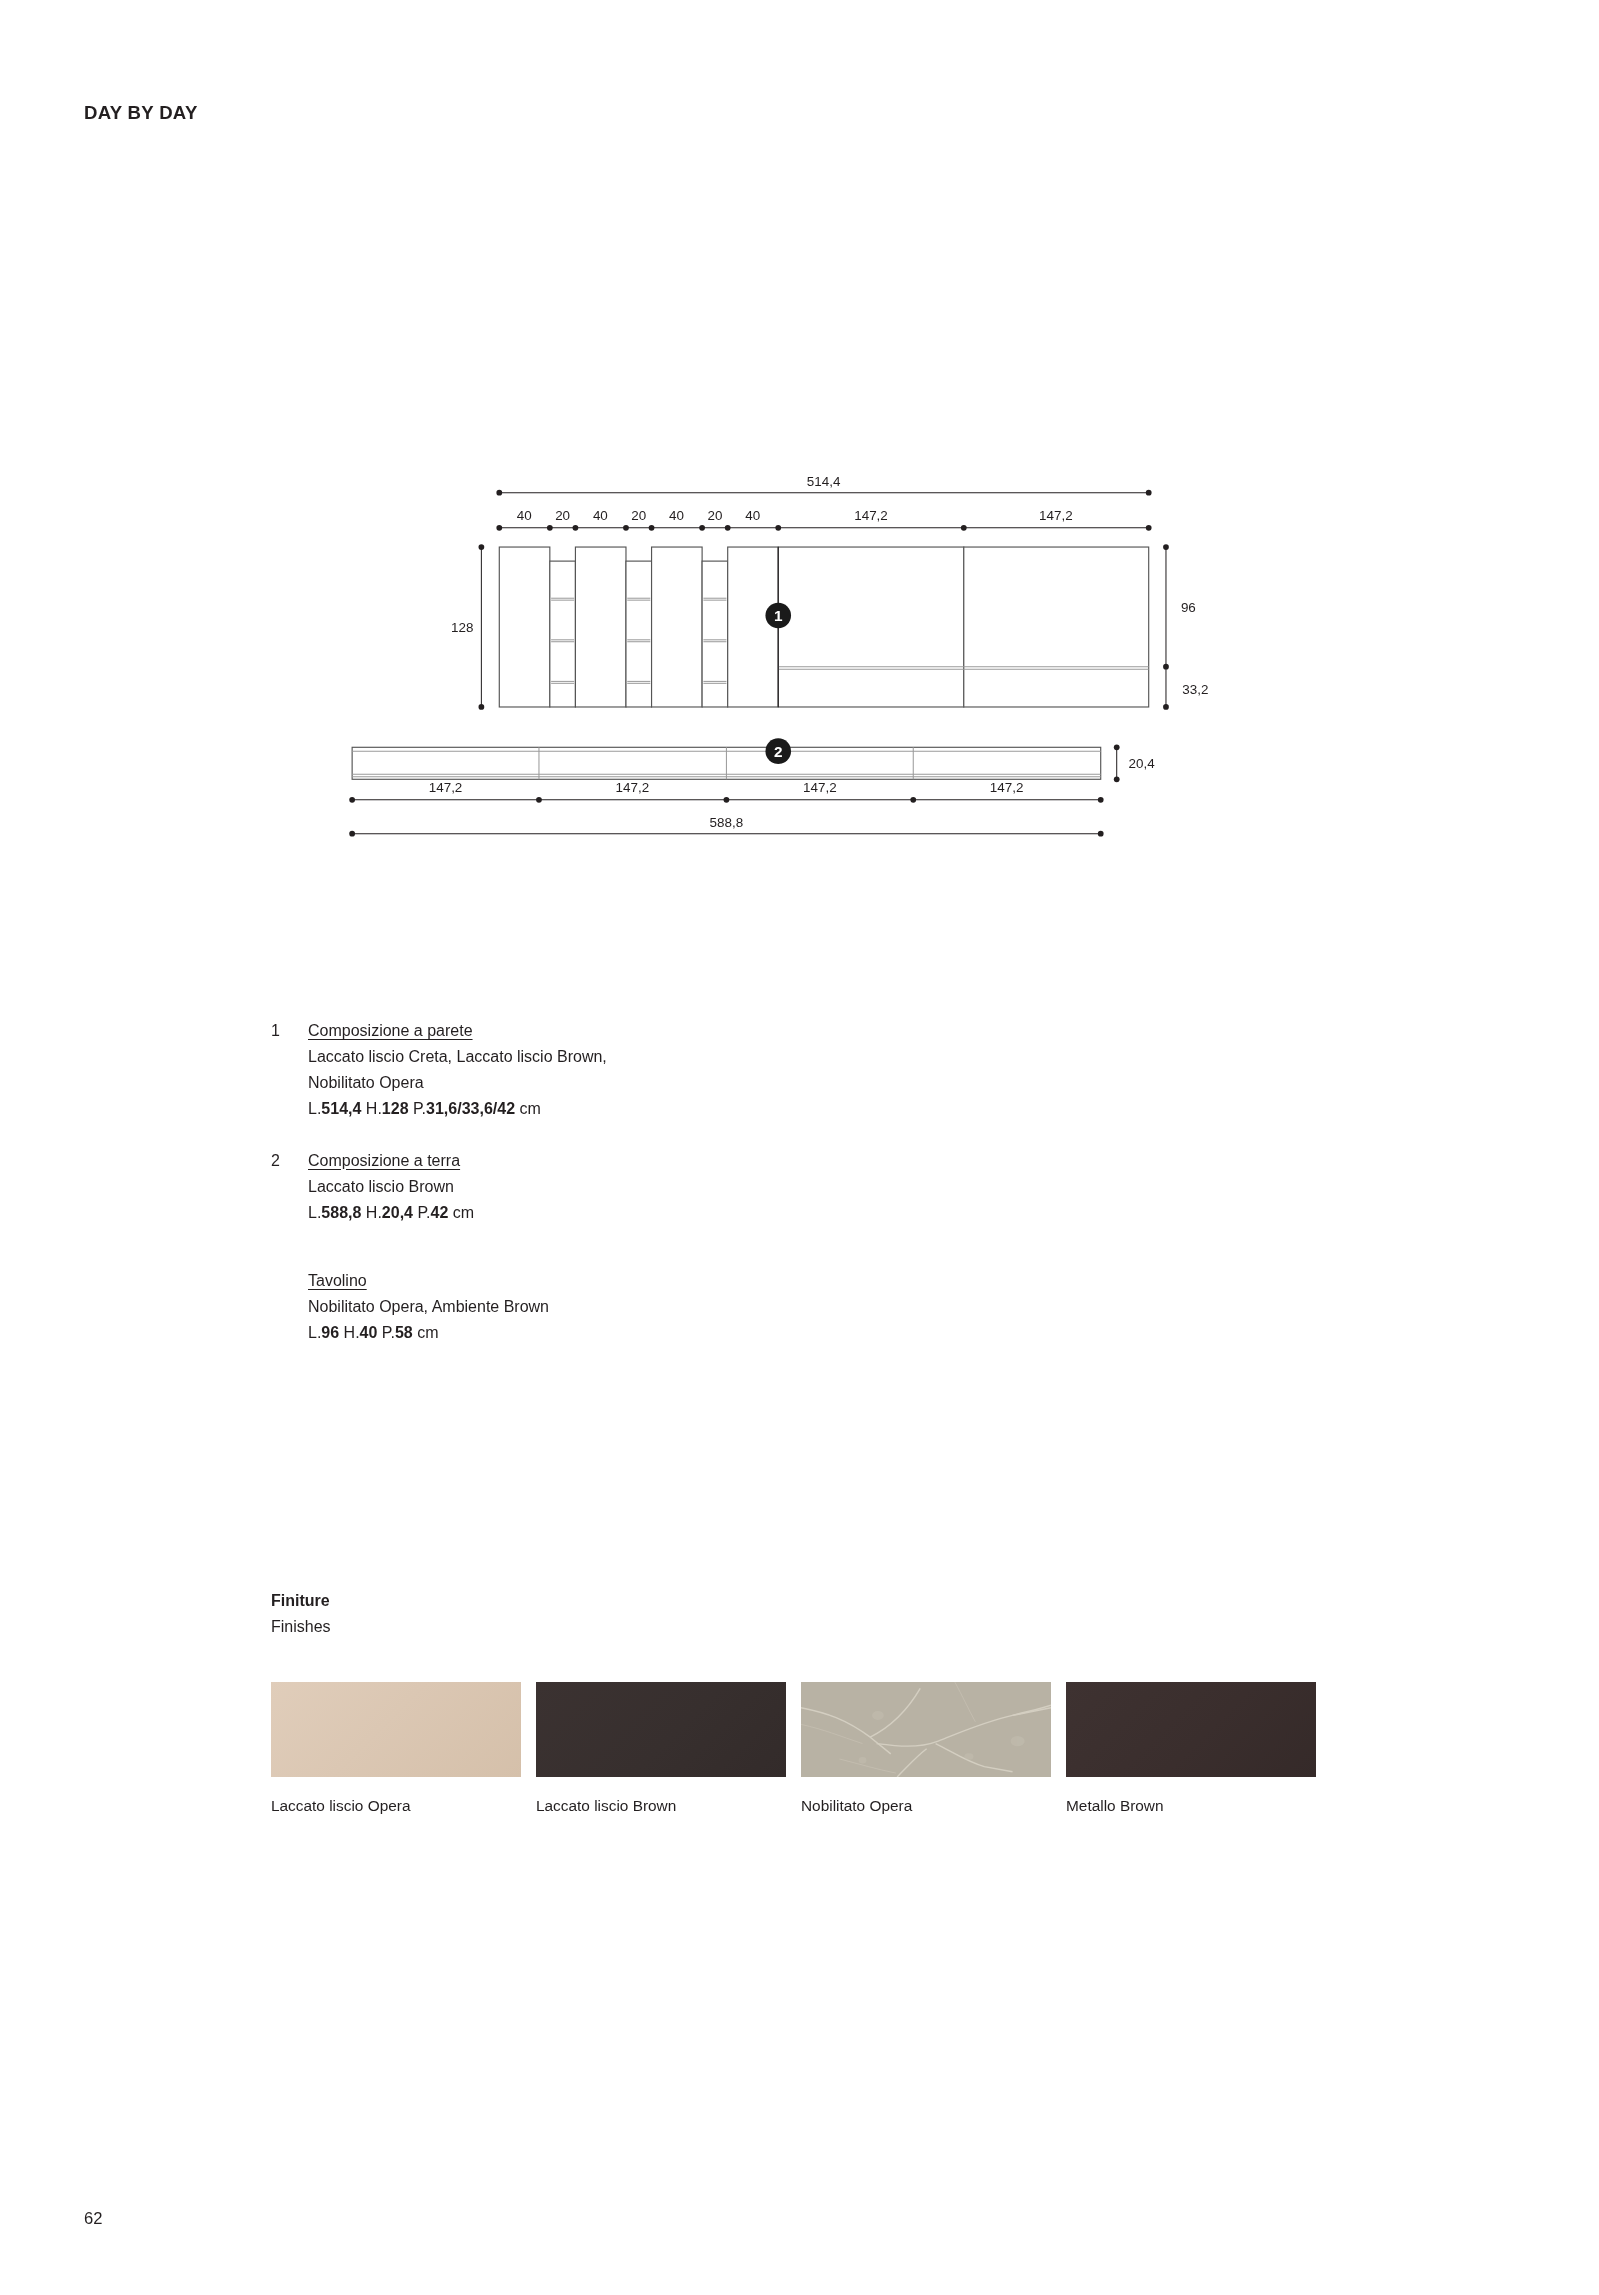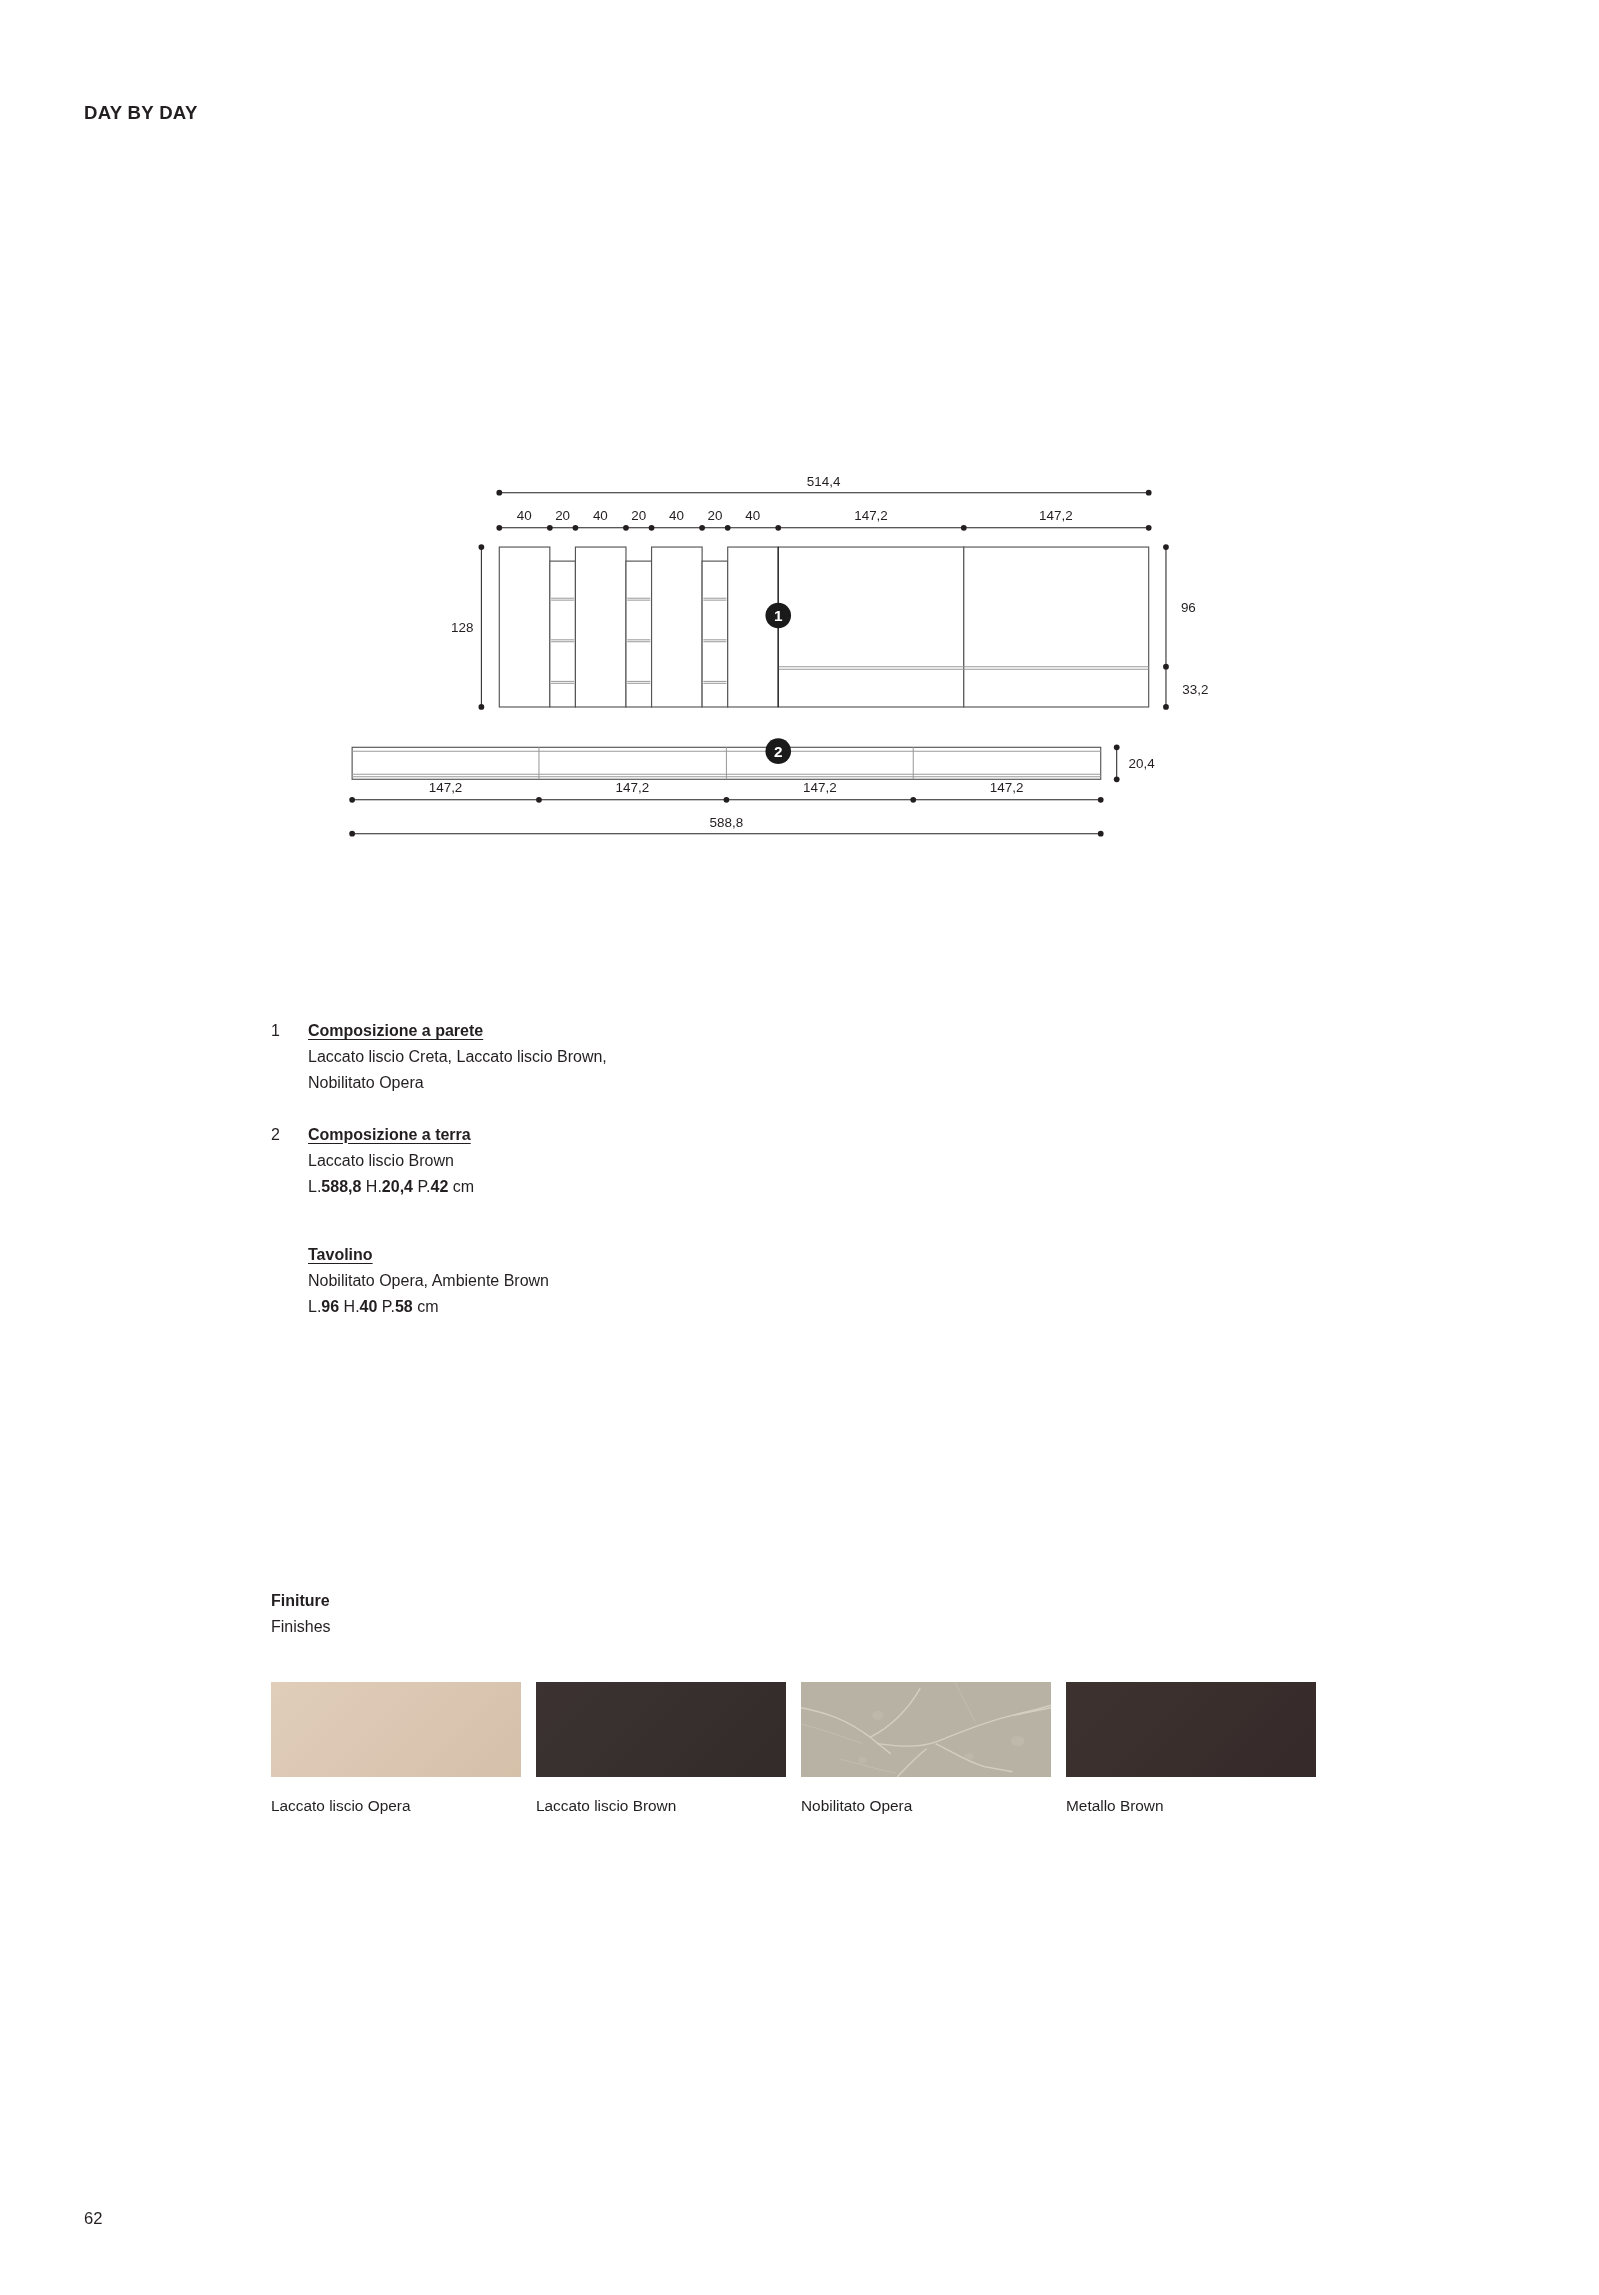--- a/index.html
+++ b/index.html
@@ -29,21 +29,21 @@
 
   
   .specs { position:absolute; left:271px; top:1018px; width:704px; }
   .spec-item { position:relative; margin-bottom:25.6px; }
   .spec-num {
     position:absolute; left:0; top:0; width:25.6px;
     font-size:16px; line-height:26px; color:#231f20;
   }
   .spec-body { margin-left:37px; }
   .spec-title {
-    font-size:16px; font-weight:bold; line-height:26px;
+    font-size:16px; font-weight:normal; line-height:26px;
     text-decoration:underline; text-underline-offset:2.6px;
   }
   .spec-line { font-size:16px; line-height:26px; color:#231f20; }
   .spec-dims { font-size:16px; line-height:26px; }
   .spec-dims b { font-weight:bold; }
   .spec-sub { margin-top:42px; }
 
   
   .fin-head { position:absolute; left:271px; top:1588px; }
   .fin-title { font-size:16px; font-weight:bold; line-height:26px; }
@@ -201,20 +201,21 @@
   </div>
 
   <div class="specs">
 
     <div class="spec-item">
       <div class="spec-num">1</div>
       <div class="spec-body">
         <div class="spec-title">Composizione a parete</div>
         <div class="spec-line">Laccato liscio Creta, Laccato liscio Brown,</div>
         <div class="spec-line">Nobilitato Opera</div>
+        <div class="spec-dims"><span>L.</span><b>514,4</b> <span>H.</span><b>128</b> <span>P.</span><b>31,6/33,6/42</b> <span>cm</span></div>
       </div>
     </div>
 
     <div class="spec-item">
       <div class="spec-num">2</div>
       <div class="spec-body">
         <div class="spec-title">Composizione a terra</div>
         <div class="spec-line">Laccato liscio Brown</div>
         <div class="spec-dims"><span>L.</span><b>588,8</b> <span>H.</span><b>20,4</b> <span>P.</span><b>42</b> <span>cm</span></div>
 

